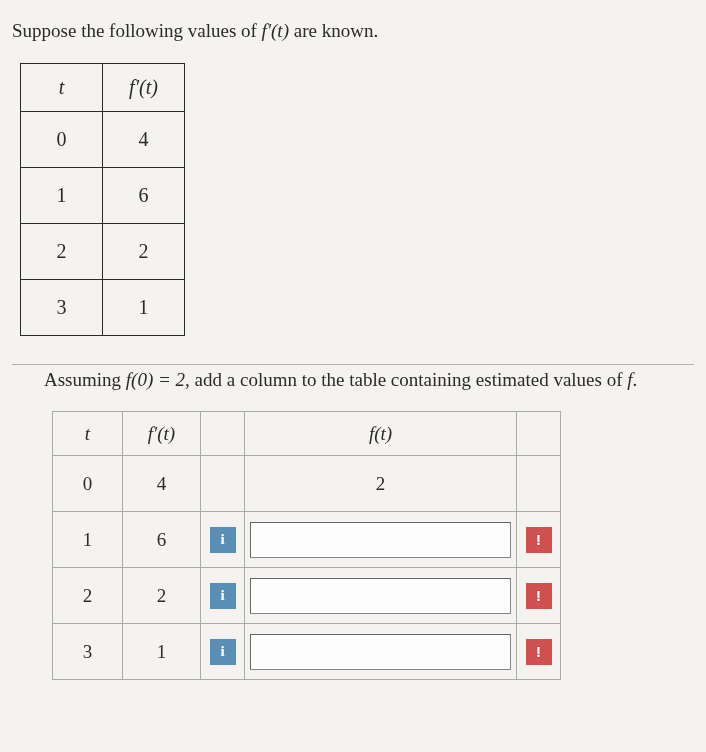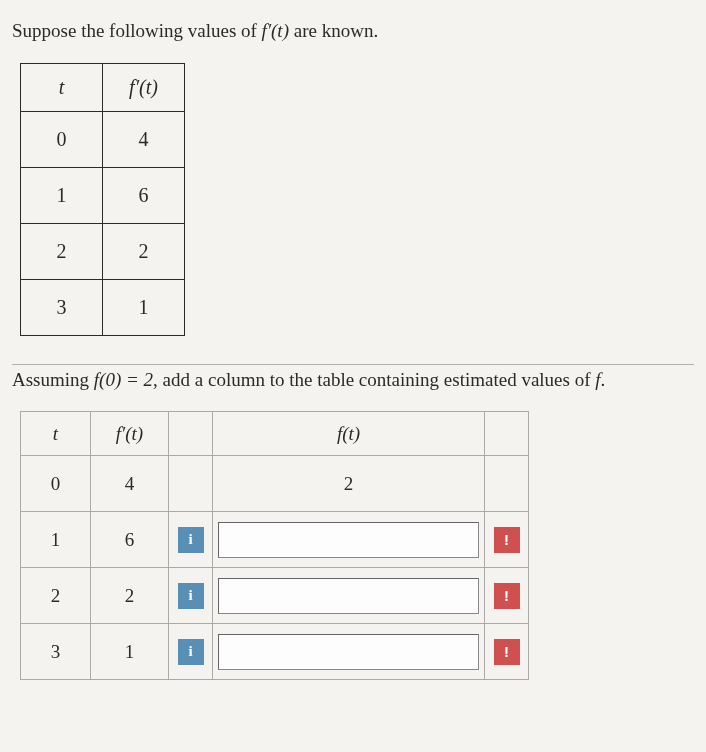--- a/index.html
+++ b/index.html
@@ -41,20 +41,21 @@
       vertical-align: middle;
       font-weight: normal;
       font-size: 20px;
     }
     .table1 th {
       font-style: italic;
       height: 48px;
     }
     .lower-block {
       padding-top: 2px;
+      margin-left: 32px;
     }
     .table2 {
       margin-left: 8px;
       margin-top: 12px;
     }
     .table2 th, .table2 td {
       border: 1px solid #aaa;
       height: 56px;
       text-align: center;
       vertical-align: middle;

